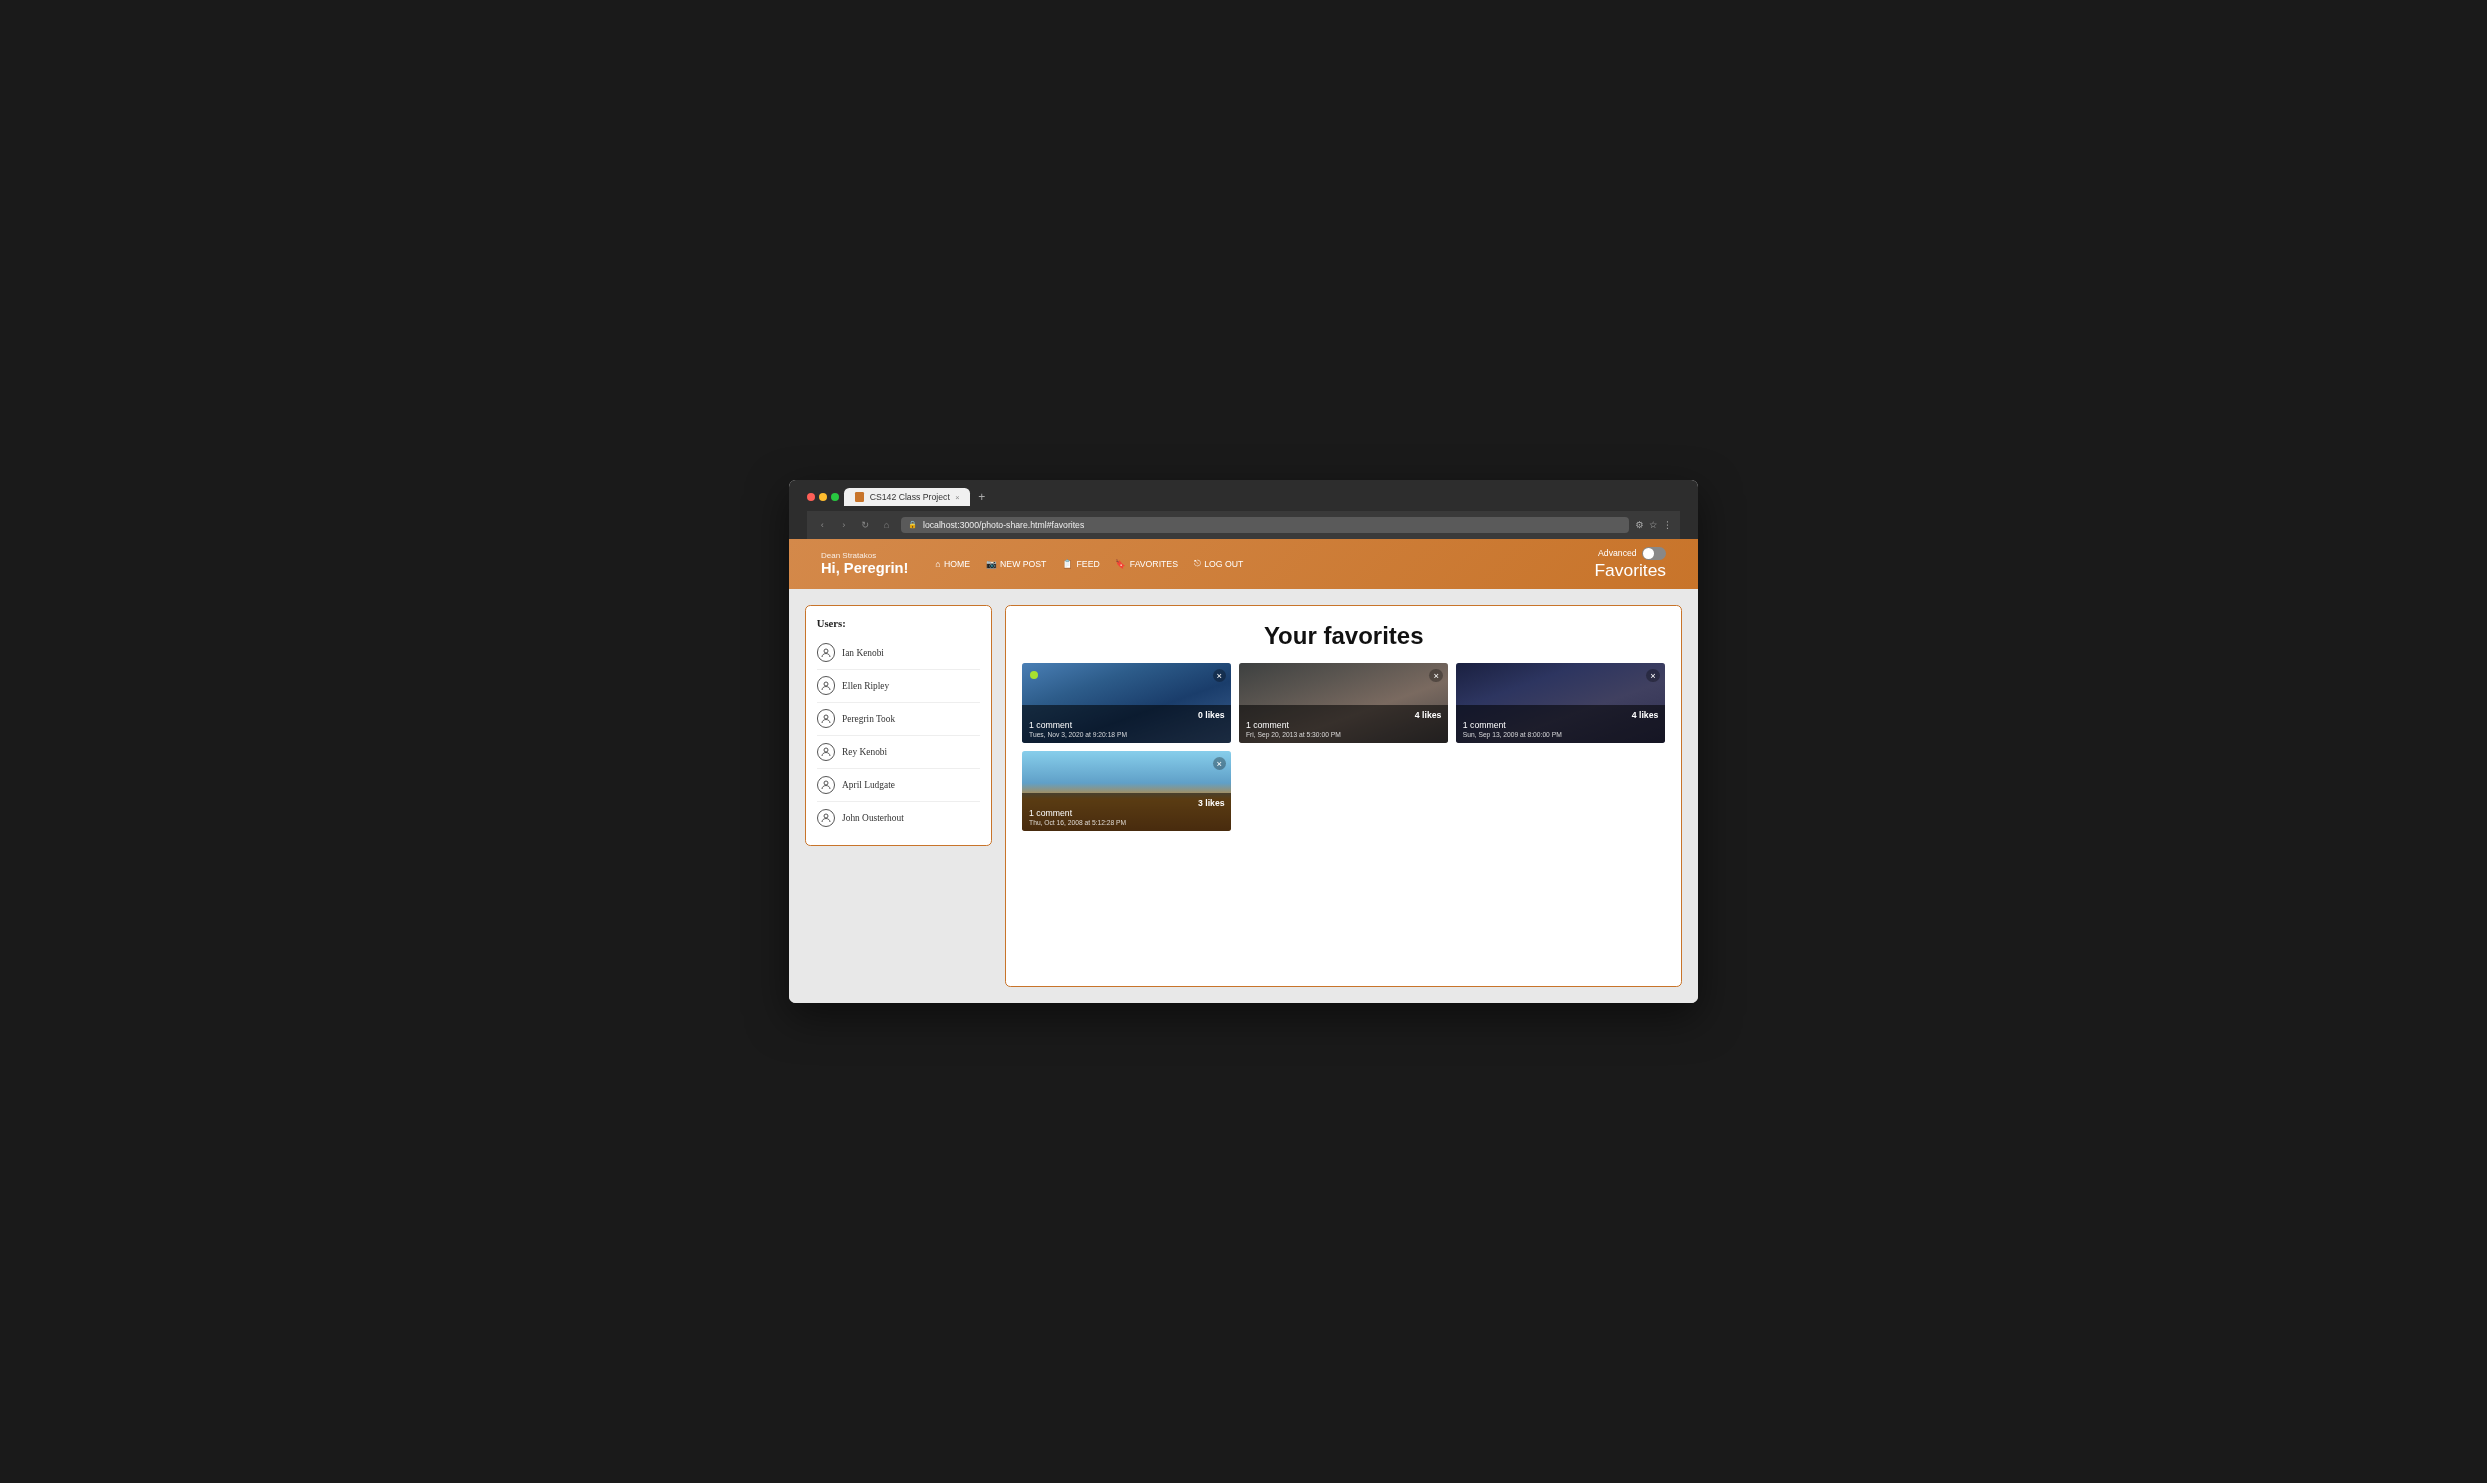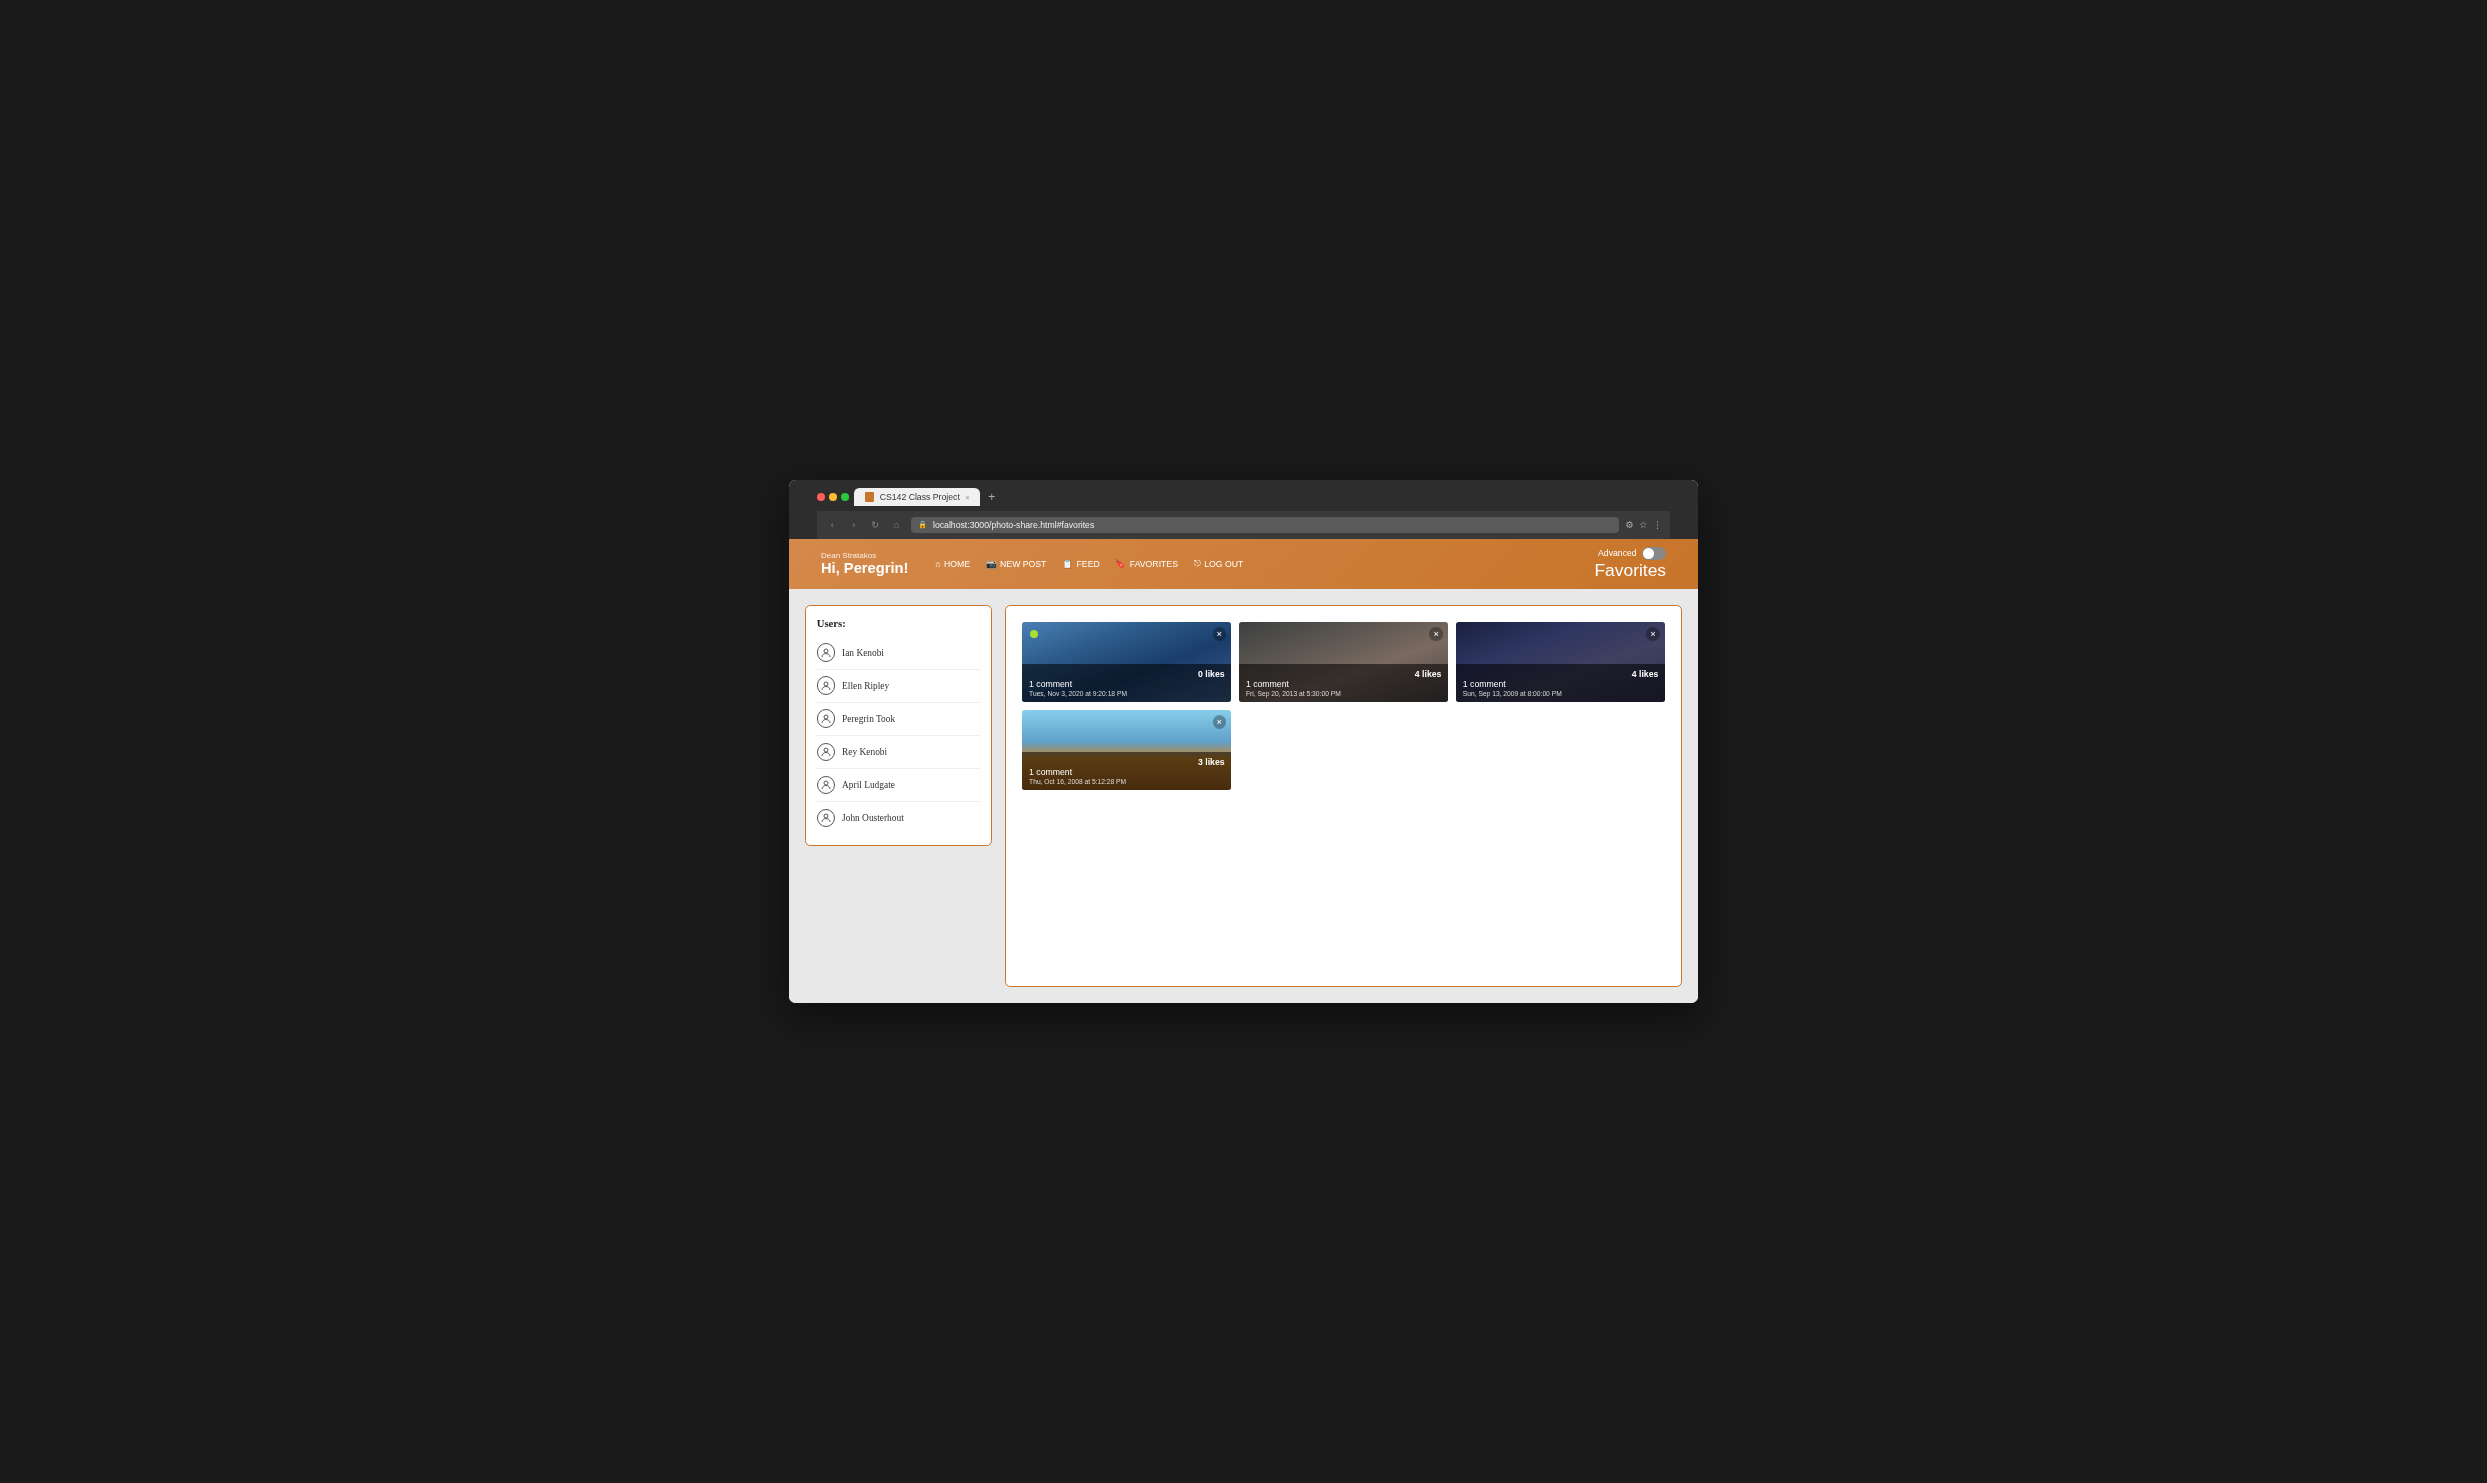--- a/index.html
+++ b/index.html
@@ -17,21 +17,21 @@
       min-height: 521px;
       background: #f0f0f0;
       border-radius: 6.7px;
       overflow: hidden;
       box-shadow: 0 13.4px 40px rgba(0,0,0,0.5);
     }
 
     
     .browser-chrome {
       background: #2d2d2d;
-      padding: 8px 28px 0;
+      padding: 8px 18px 0;
     }
 
     .browser-tabs-bar {
       display: flex;
       align-items: center;
       gap: 5.3px;
       margin-bottom: 5.3px;
     }
 
     .traffic-lights {
@@ -506,20 +506,21 @@
           <circle cx="12" cy="8" r="4"></circle>
           <path d="M4 20c0-4 3.6-7 8-7s8 3 8 7"></path>
         </svg>
       </div>
       <span class="user-name">John Ousterhout</span>
     </div>
         </div>
     </div>
 
     <div class="favorites-panel">
+      <h1 class="favorites-title">Your favorites</h1>
       <div class="photos-grid">
 
         <div class="photo-card">
           <div class="photo-bg photo-tennis">
             <div class="tennis-ball"></div>
           </div>
           <div class="photo-overlay">
             <div class="photo-likes">0 likes</div>
             <div class="photo-comments">1 comment</div>
             <div class="photo-date">Tues, Nov 3, 2020 at 9:20:18 PM</div>

